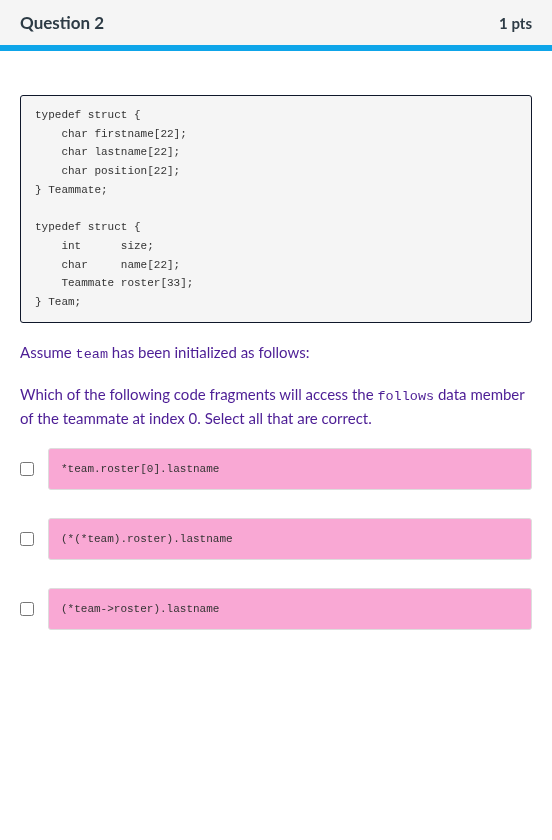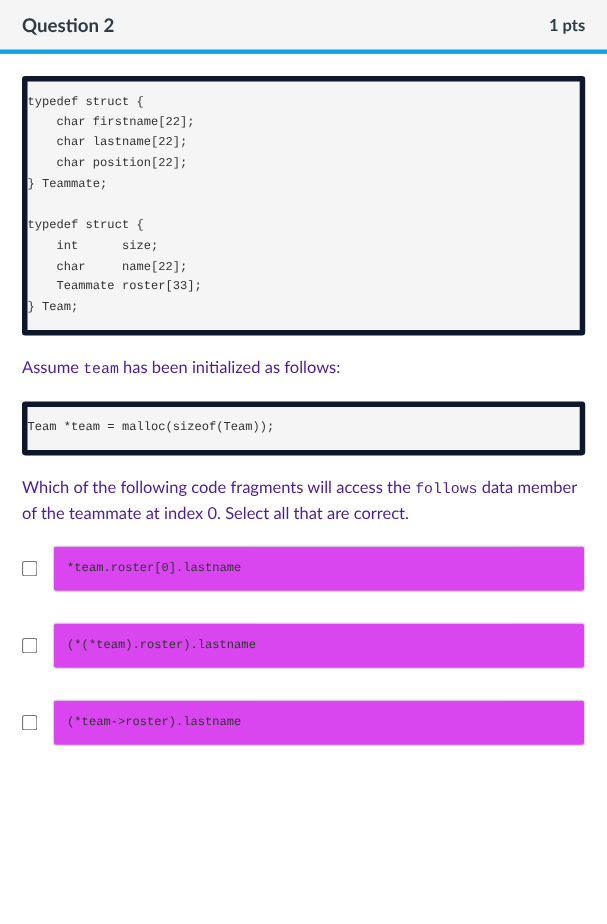--- a/index.html
+++ b/index.html
@@ -5,50 +5,51 @@
     * { box-sizing: border-box; margin: 0; padding: 0; }
     body {
       font-family: "Lato", "Helvetica Neue", Helvetica, Arial, sans-serif;
       background: #ffffff;
       color: #2d3b45;
       width: 552px;
       font-size: 14px;
     }
     .question-header {
       background: #f5f5f5;
-      border-bottom: 4px solid #0ea5e9;
+      border-bottom: 6px solid #0ea5e9;
       padding: 12px 20px;
       display: flex;
       justify-content: space-between;
       align-items: center;
     }
     .question-title {
       font-size: 17px;
       font-weight: 700;
       color: #2d3b45;
     }
     .question-points {
       font-size: 15px;
       font-weight: 700;
       color: #2d3b45;
     }
     .question-body {
       padding: 20px 20px 20px 20px;
     }
     .code-block {
       background: #f5f5f5;
-      border: 5px solid #0f172a;
+      border: 1px solid #0f172a;
       border-radius: 3px;
-      padding: 10px 0;
+      padding: 10px 14px;
       font-family: Menlo, Monaco, Consolas, "Courier New", monospace;
       font-size: 11px;
       line-height: 1.7;
       color: #333;
       white-space: pre;
       margin-bottom: 18px;
+      margin-top: 24px;
     }
     .prose {
       font-size: 15px;
       color: #4c1d95;
       margin-bottom: 18px;
       line-height: 1.5;
     }
     .inline-code {
       font-family: Menlo, Monaco, Consolas, "Courier New", monospace;
       font-size: 13.5px;
@@ -63,21 +64,21 @@
       margin-bottom: 28px;
     }
     .answer-row input[type="checkbox"] {
       margin-top: 14px;
       width: 14px;
       height: 14px;
       flex-shrink: 0;
     }
     .answer-code {
       flex: 1;
-      background: #d946ef;
+      background: #f9a8d4;
       border: 1px solid #ddd;
       border-radius: 3px;
       padding: 14px 12px;
       font-family: Menlo, Monaco, Consolas, "Courier New", monospace;
       font-size: 11px;
       color: #333;
       white-space: pre;
     }
   </style>
 </head>
@@ -99,21 +100,20 @@
 typedef struct {
     int      size;
     char     name[22];
     Teammate roster[33];
 } Team;</div>
 
   <p class="prose">
     <span>Assume </span><span class="inline-code">team</span><span> has been initialized as follows:</span>
   </p>
 
-  <div class="code-block">Team *team = malloc(sizeof(Team));</div>
 
   <p class="prose">
     <span>Which of the following code fragments will access the </span><span class="inline-code">follows</span><span> data member of the teammate at index 0. Select all that are correct.</span>
   </p>
 
   <div class="answers">
     <div class="answer-row">
       <input type="checkbox" style="">
       <div class="answer-code">*team.roster[0].lastname</div>
     </div>

